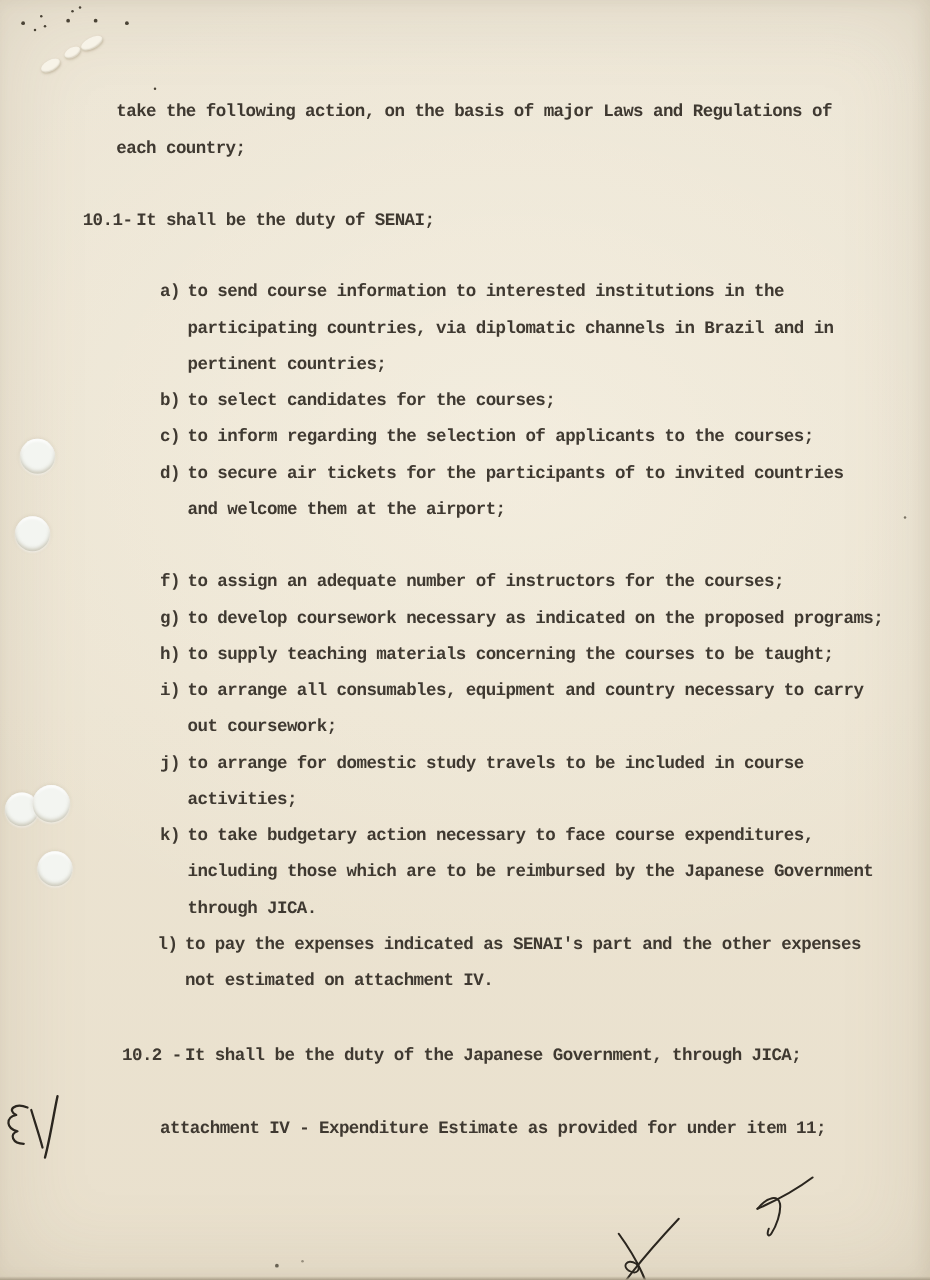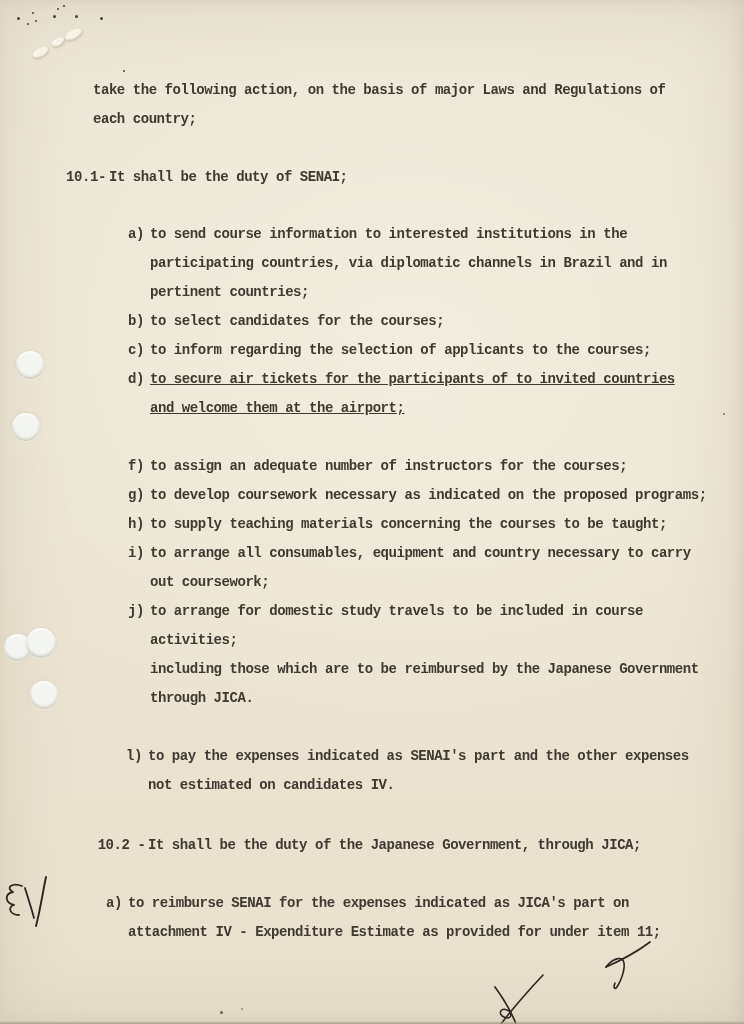--- a/index.html
+++ b/index.html
@@ -89,21 +89,21 @@
   </div>
 
   <div class="abs" style="left:122px;top:307px;">
     <div class="tline"><span class="mk">b)</span><span>to select candidates for the courses;</span></div>
   </div>
 
   <div class="abs" style="left:122px;top:336px;">
     <div class="tline"><span class="mk">c)</span><span>to inform regarding the selection of applicants to the courses;</span></div>
   </div>
 
-  <div class="abs" style="left:122px;top:365px;text-decoration:underline;">
+  <div class="abs" style="left:122px;top:365px;">
     <div class="tline"><span class="mk">d)</span><span>to secure air tickets for the participants of to invited countries</span></div>
     <div class="tline cont">and welcome them at the airport;</div>
   </div>
 
 
   <div class="abs" style="left:122px;top:452px;">
     <div class="tline"><span class="mk">f)</span><span>to assign an adequate number of instructors for the courses;</span></div>
   </div>
 
   <div class="abs" style="left:122px;top:481px;">
@@ -118,33 +118,33 @@
     <div class="tline"><span class="mk">i)</span><span>to arrange all consumables, equipment and country necessary to carry</span></div>
     <div class="tline cont">out coursework;</div>
   </div>
 
   <div class="abs" style="left:122px;top:597px;">
     <div class="tline"><span class="mk">j)</span><span>to arrange for domestic study travels to be included in course</span></div>
     <div class="tline cont">activities;</div>
   </div>
 
   <div class="abs" style="left:122px;top:655px;">
+    <div class="tline"><span class="mk">k)</span><span>to take budgetary action necessary to face course expenditures,</span></div>
     <div class="tline cont">including those which are to be reimbursed by the Japanese Government</div>
     <div class="tline cont">through JICA.</div>
   </div>
 
   <div class="abs" style="left:120px;top:742px;font-family:Liberation Mono, monospace;">
     <div class="tline"><span class="mk">l)</span><span>to pay the expenses indicated as SENAI's part and the other expenses</span></div>
-    <div class="tline cont">not estimated on candidates IV.</div>
+    <div class="tline cont">not estimated on attachment IV.</div>
   </div>
 
   <div class="abs tline" style="left:57px;top:831px;"><span class="mk w53">10.2 -</span><span>It shall be the duty of the Japanese Government, through JICA;</span></div>
 
   <div class="abs" style="left:100px;top:889px;">
-    <div class="tline"><span class="mk">a)</span><span>to reimburse SENAI for the expenses indicated as JICA's part on</span></div>
     <div class="tline cont">attachment IV - Expenditure Estimate as provided for under item 11;</div>
   </div>
 
   <svg class="pen" style="left:2px;top:872px;" width="52" height="58" viewBox="0 0 52 58">
     <path d="M20,14 C10,10 3,16 11,20 C2,22 3,31 12,33 C5,35 8,43 17,43" stroke-width="1.8"></path>
     <path d="M23,16 C26,26 30,38 32,46" stroke-width="1.8"></path>
     <path d="M44,5 C41,19 38,39 34,54" stroke-width="1.9"></path>
   </svg>
 
   <svg class="pen" style="left:594px;top:936px;" width="64" height="58" viewBox="0 0 64 58">

